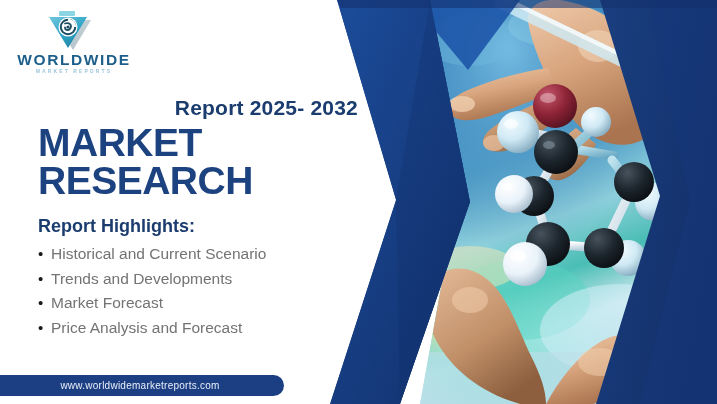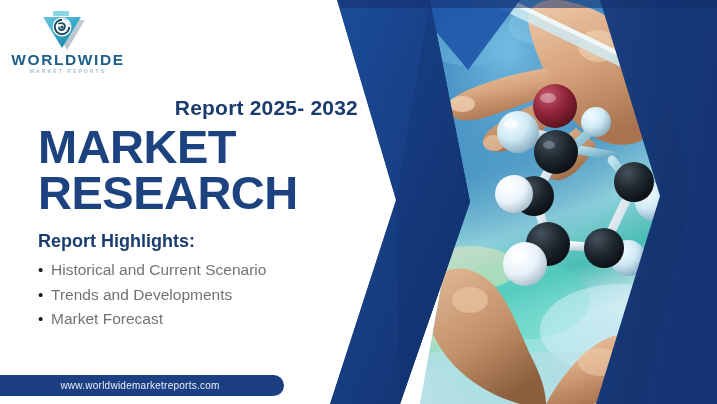--- a/index.html
+++ b/index.html
@@ -22,21 +22,21 @@
     top:0; left:0;
     width:717px; height:404px;
     overflow:hidden;
     pointer-events:none;
   }
   .art svg{display:block;}
 
   
   .logo-block{
     position:absolute;
-    left:8px; top:6px;
+    left:14px; top:6px;
     width:120px; height:74px;text-decoration:underline;
   }
   .logo-mark{
     position:absolute;
     left:30px; top:2px;
     width:48px; height:44px;
   }
   .logo-word{
     position:absolute;
     left:0; top:46px;
@@ -70,21 +70,21 @@
   .kicker{
     font-size:21px;
     font-weight:700;
     color:#1b3c6e;
     letter-spacing:.2px;
     line-height:1.15;
     margin:0 0 4px 0;
     text-align:right;
   }
   .bigtitle{
-    font-size:47px;
+    font-size:39px;
     font-weight:800;
     color:#1c4380;
     letter-spacing:-0.5px;
     line-height:.98;
     margin:0;
     white-space:pre-line;
   }
   .highlights-head{
     font-size:18px;
     font-weight:700;
@@ -367,20 +367,21 @@
   <div class="copy">
     <div class="kicker">Report 2025- 2032</div>
     <div class="bigtitle">MARKET
 RESEARCH</div>
 
     <div class="highlights-head">Report Highlights:</div>
     <ul class="bullets">
       <li>Historical and Current Scenario</li>
       <li>Trends and Developments</li>
       <li>Market Forecast</li>
+      <li>Price Analysis and Forecast</li>
     </ul>
   </div>
 
   <div class="urlbar">
     <span>www.worldwidemarketreports.com</span>
   </div>
 
 </div>
 
 </body></html>

